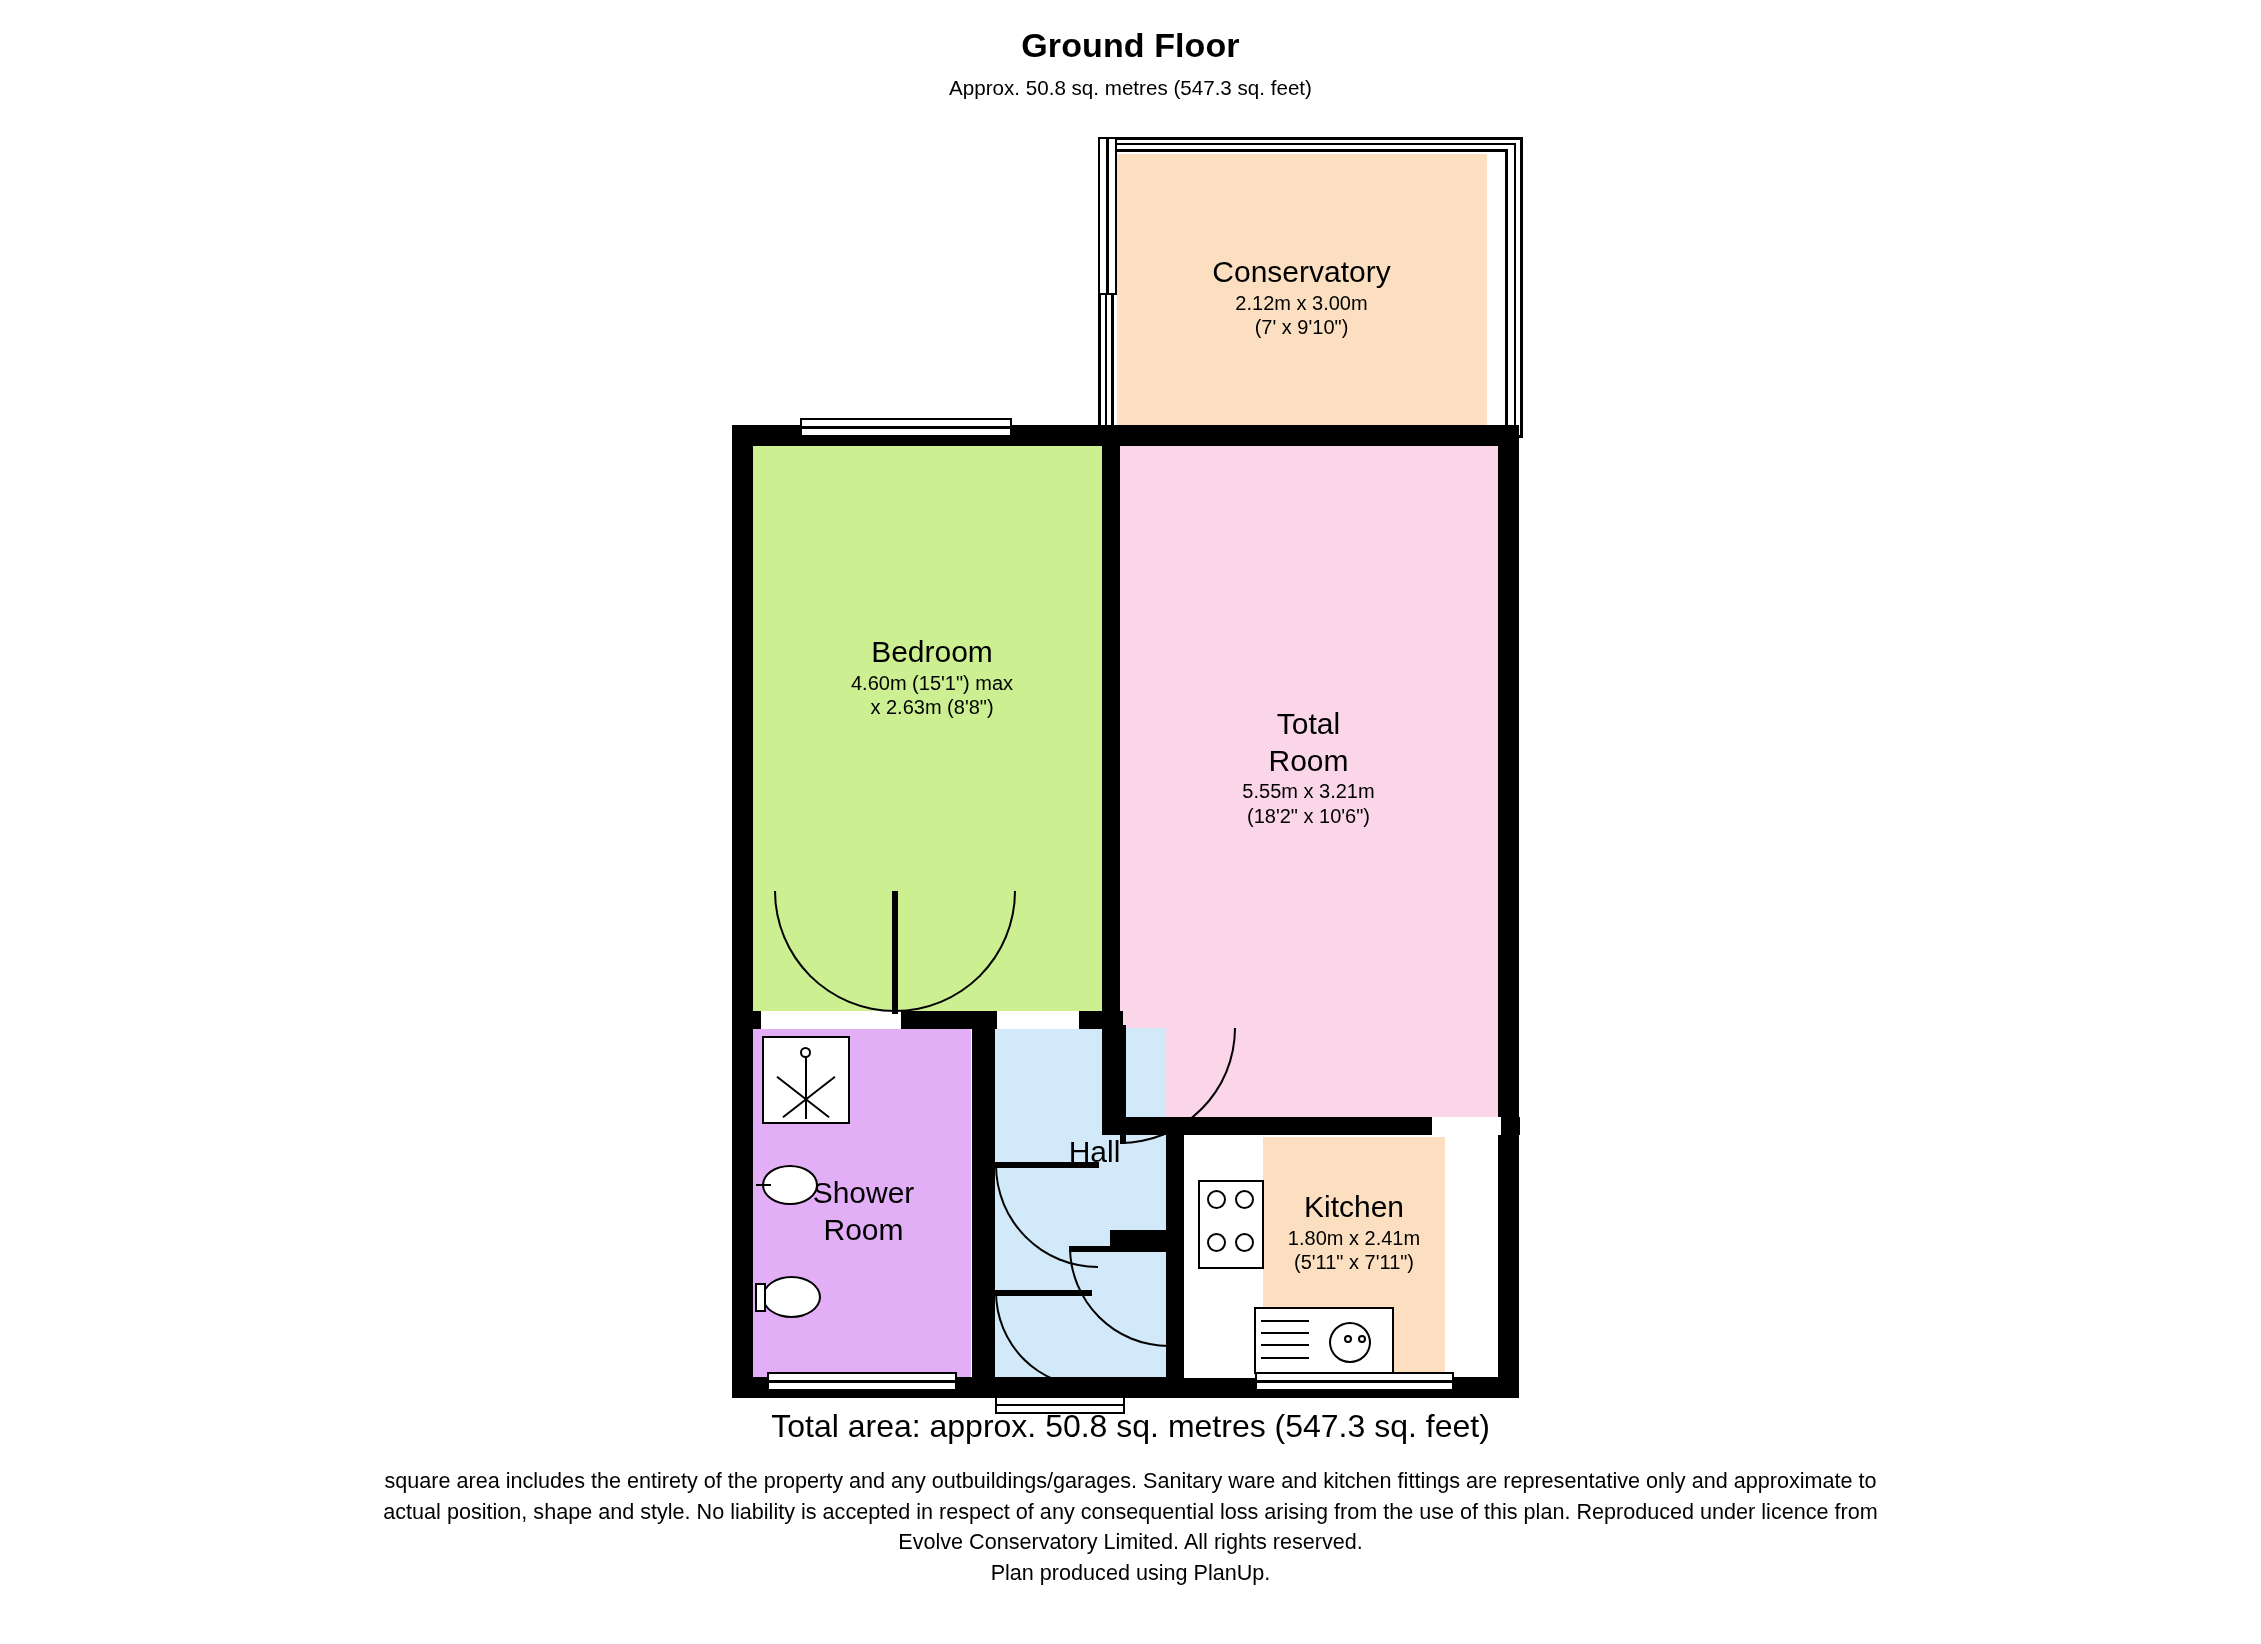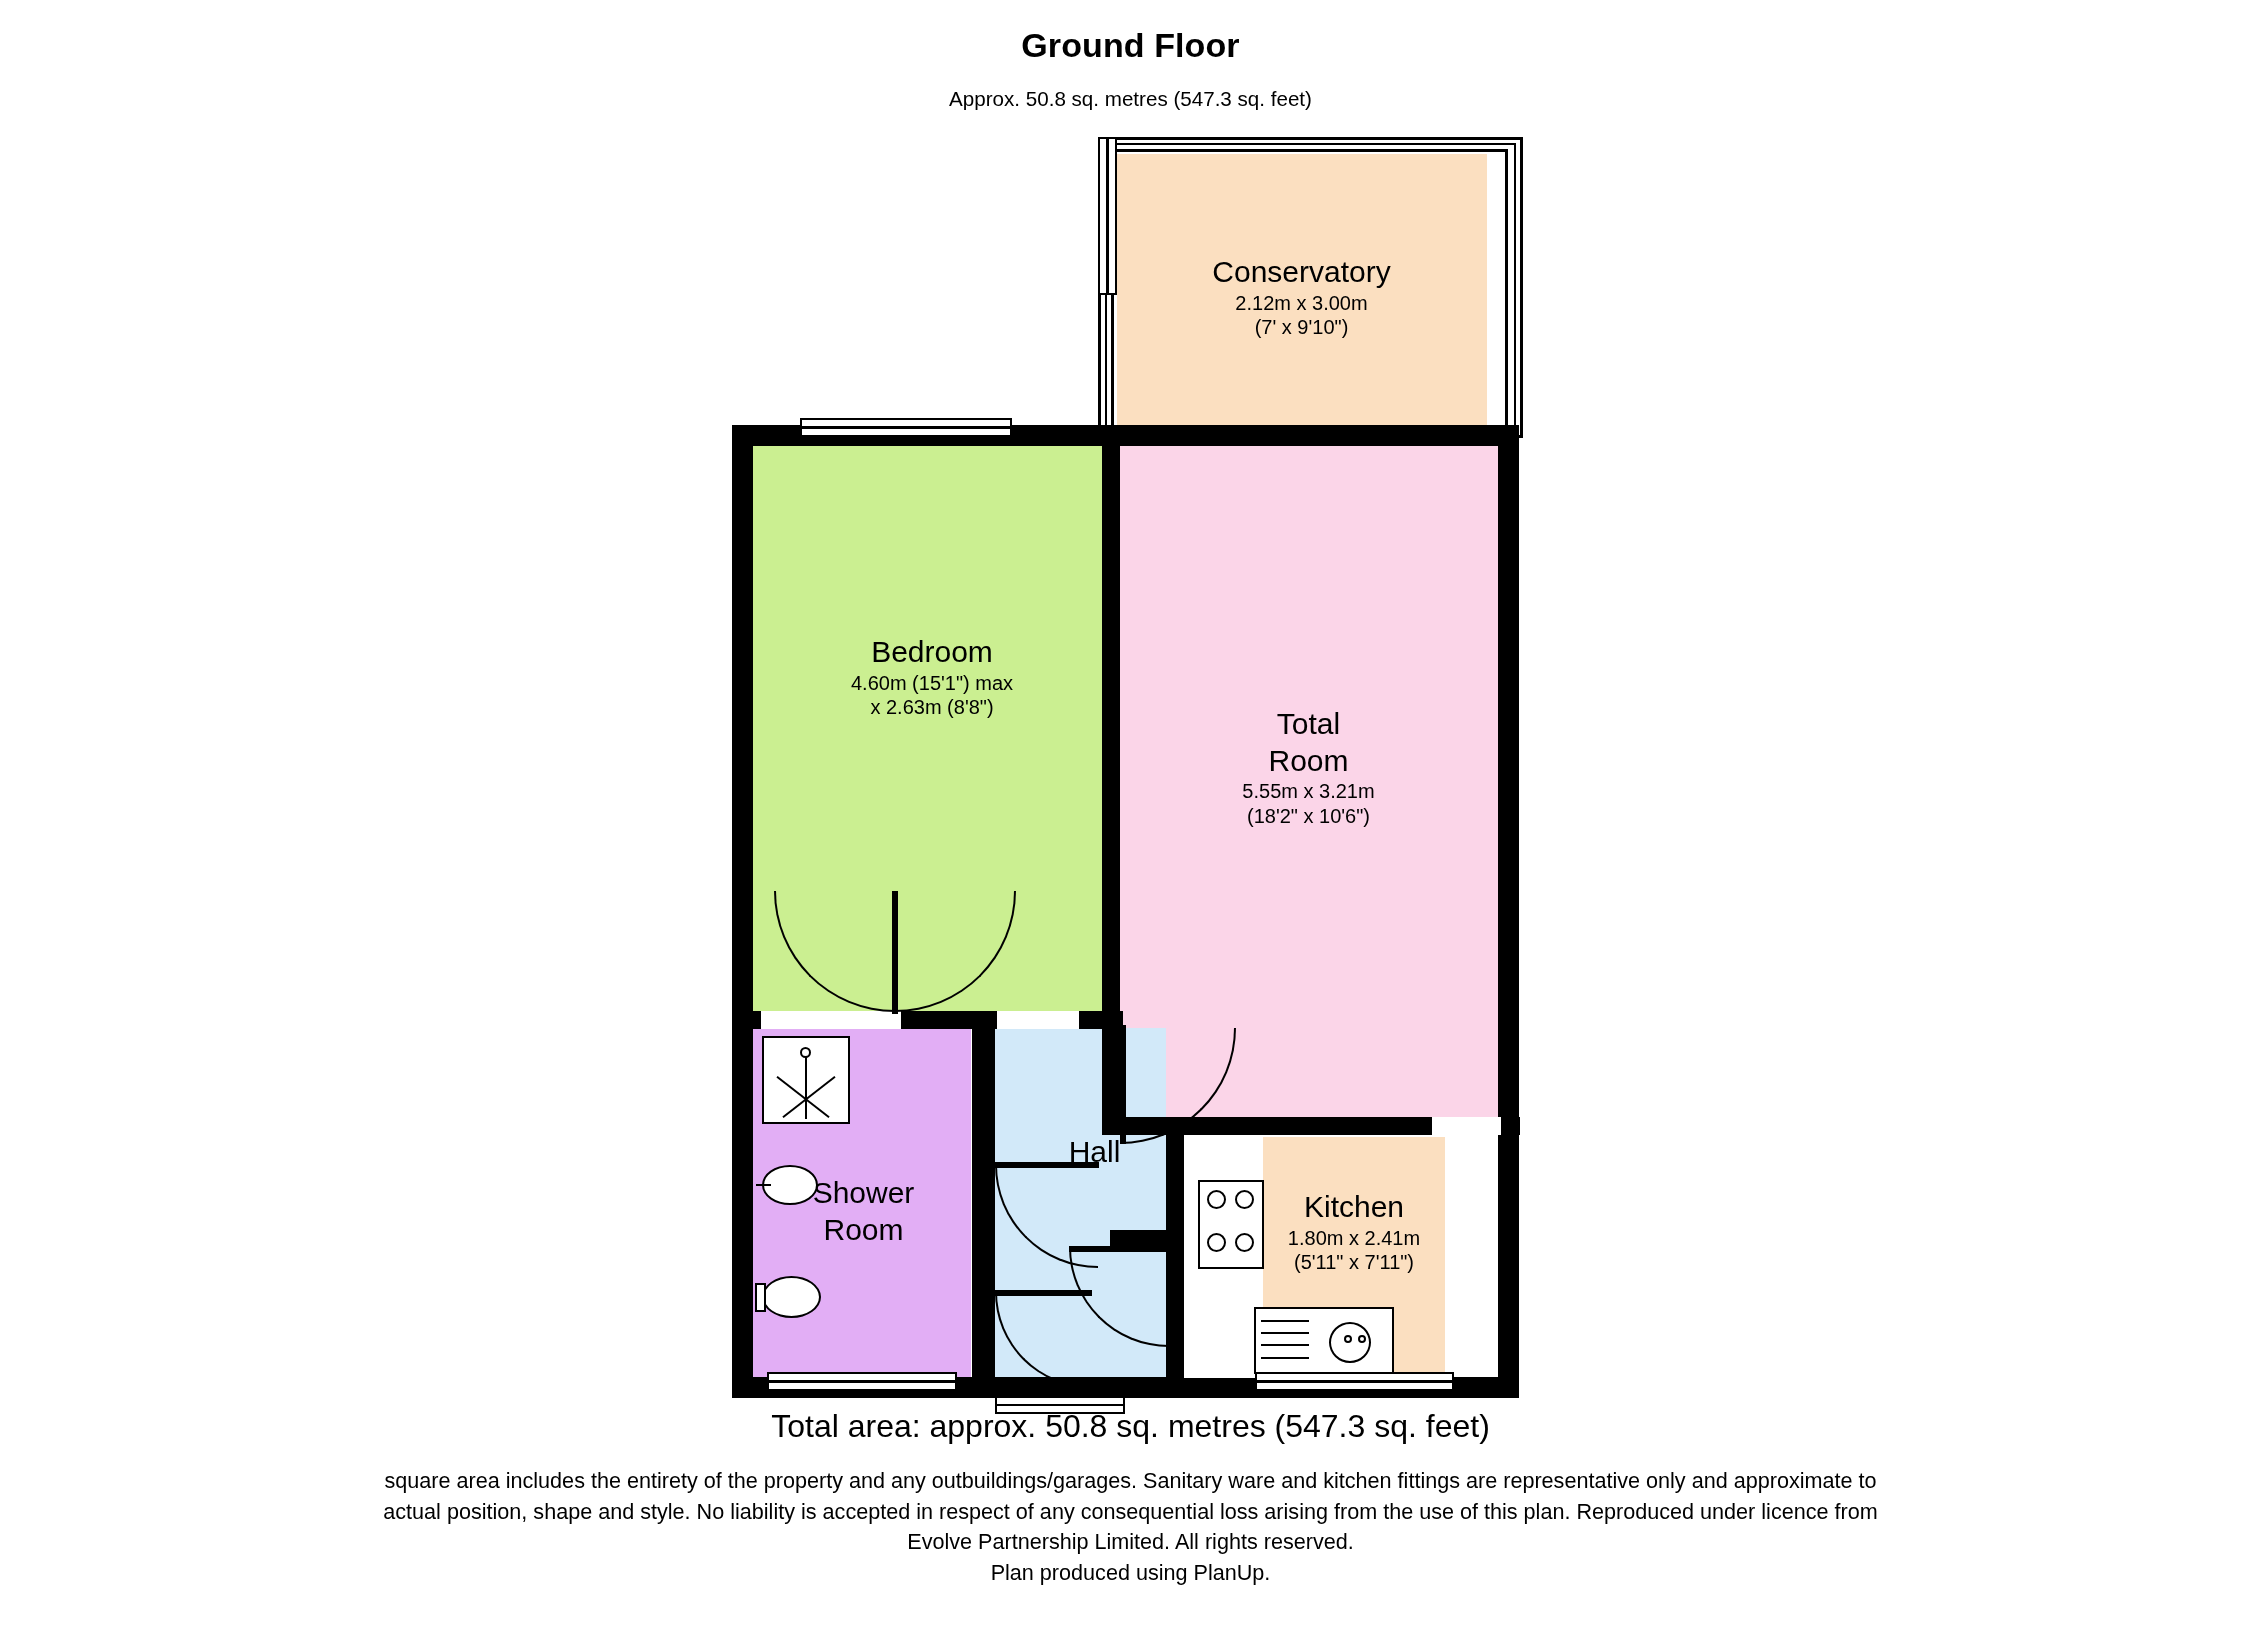--- a/index.html
+++ b/index.html
@@ -24,21 +24,21 @@
     width: 2261px;
     text-align: center;
   }
   .header .title {
     font-size: 34px;
     font-weight: bold;
     letter-spacing: 0.1px;
   }
   .header .subtitle {
     font-size: 20.6px;
-    margin-top: 22px;
+    margin-top: 11px;
   }
 
   
   .plan {
     position: absolute;
     left: 0;
     top: 0;
     width: 2261px;
     height: 1405px;
   }
@@ -287,16 +287,16 @@
   <div class="fx round" style="left:1344px; top:1335px; width:8.2px; height:8.2px;"></div>
   <div class="fx round" style="left:1358px; top:1335px; width:8.2px; height:8.2px;"></div>
 
 </div>
 
 <div class="total">Total area: approx. 50.8 sq. metres (547.3 sq. feet)</div>
 
 <div class="disclaimer">
   <span class="line">square area includes the entirety of the property and any outbuildings/garages. Sanitary ware and kitchen fittings are representative only and approximate to</span>
   <span class="line">actual position, shape and style.  No liability is accepted in respect of any consequential loss arising from the use of this plan. Reproduced under licence from</span>
-  <span class="line">Evolve Partnership Limited. All rights reserved.</span>
+  <span class="line">Evolve Conservatory Limited. All rights reserved.</span>
   <span class="line">Plan produced using PlanUp.</span>
 </div>
 
 
 </body></html>

